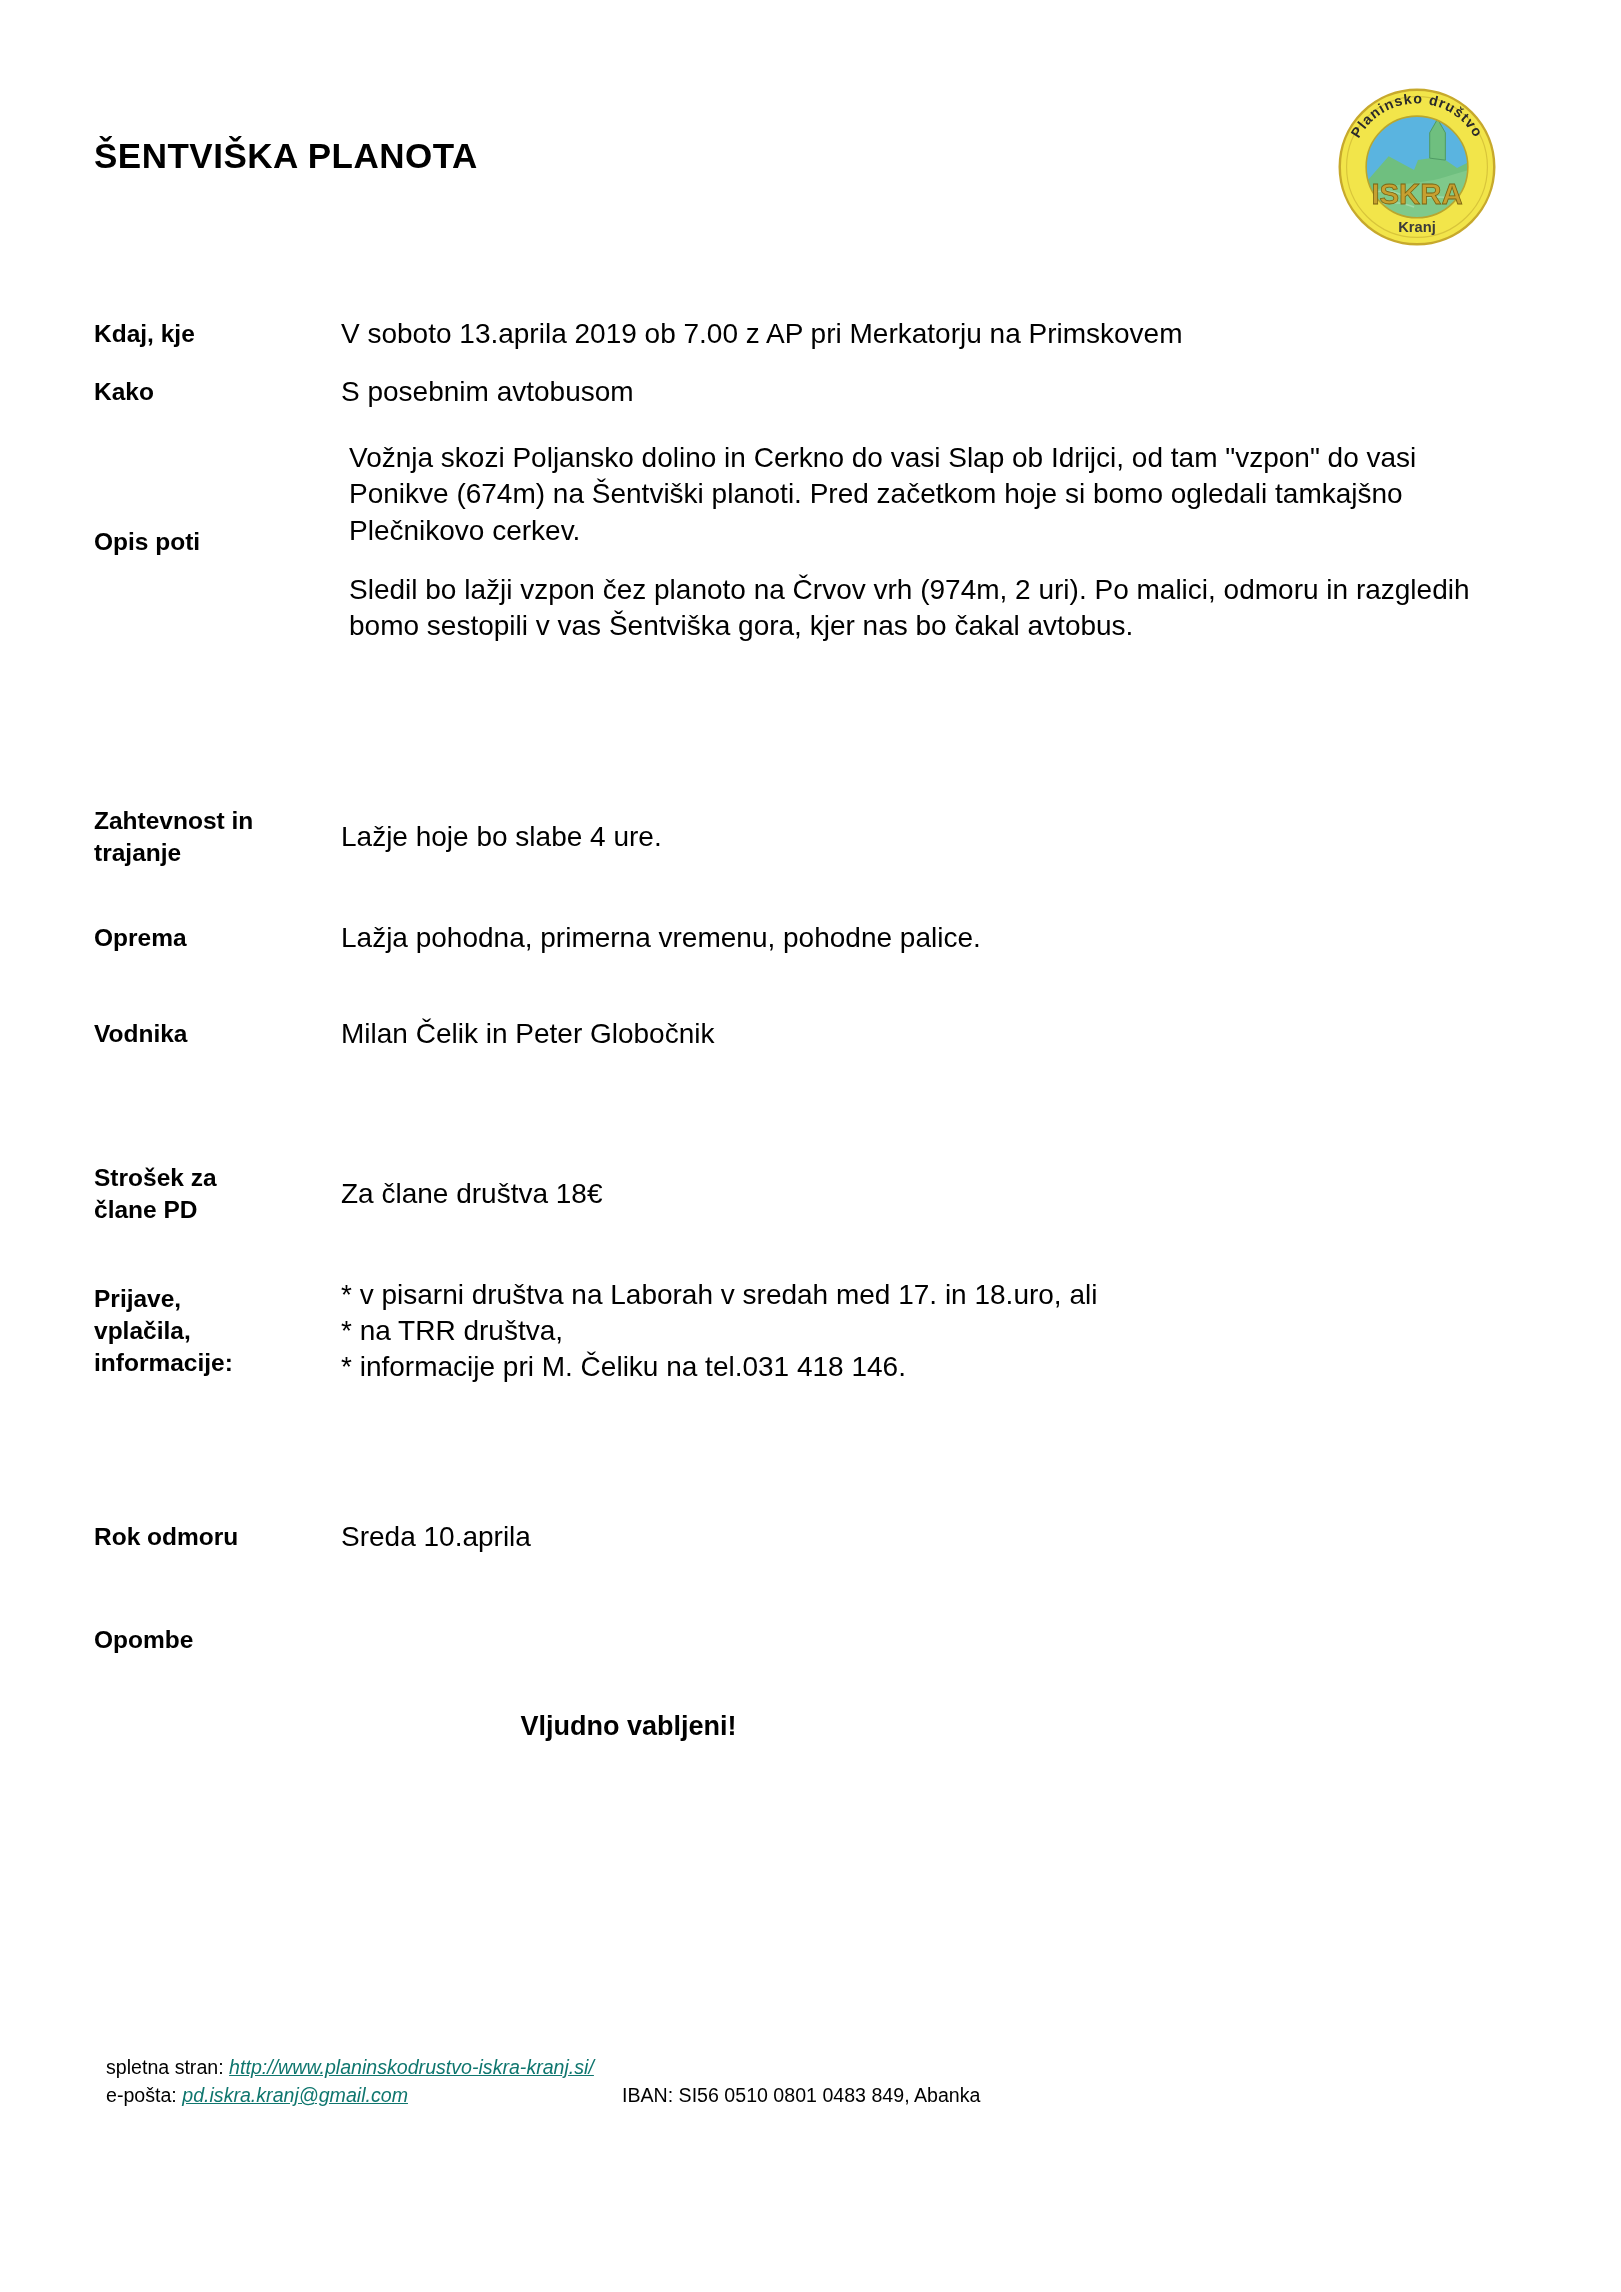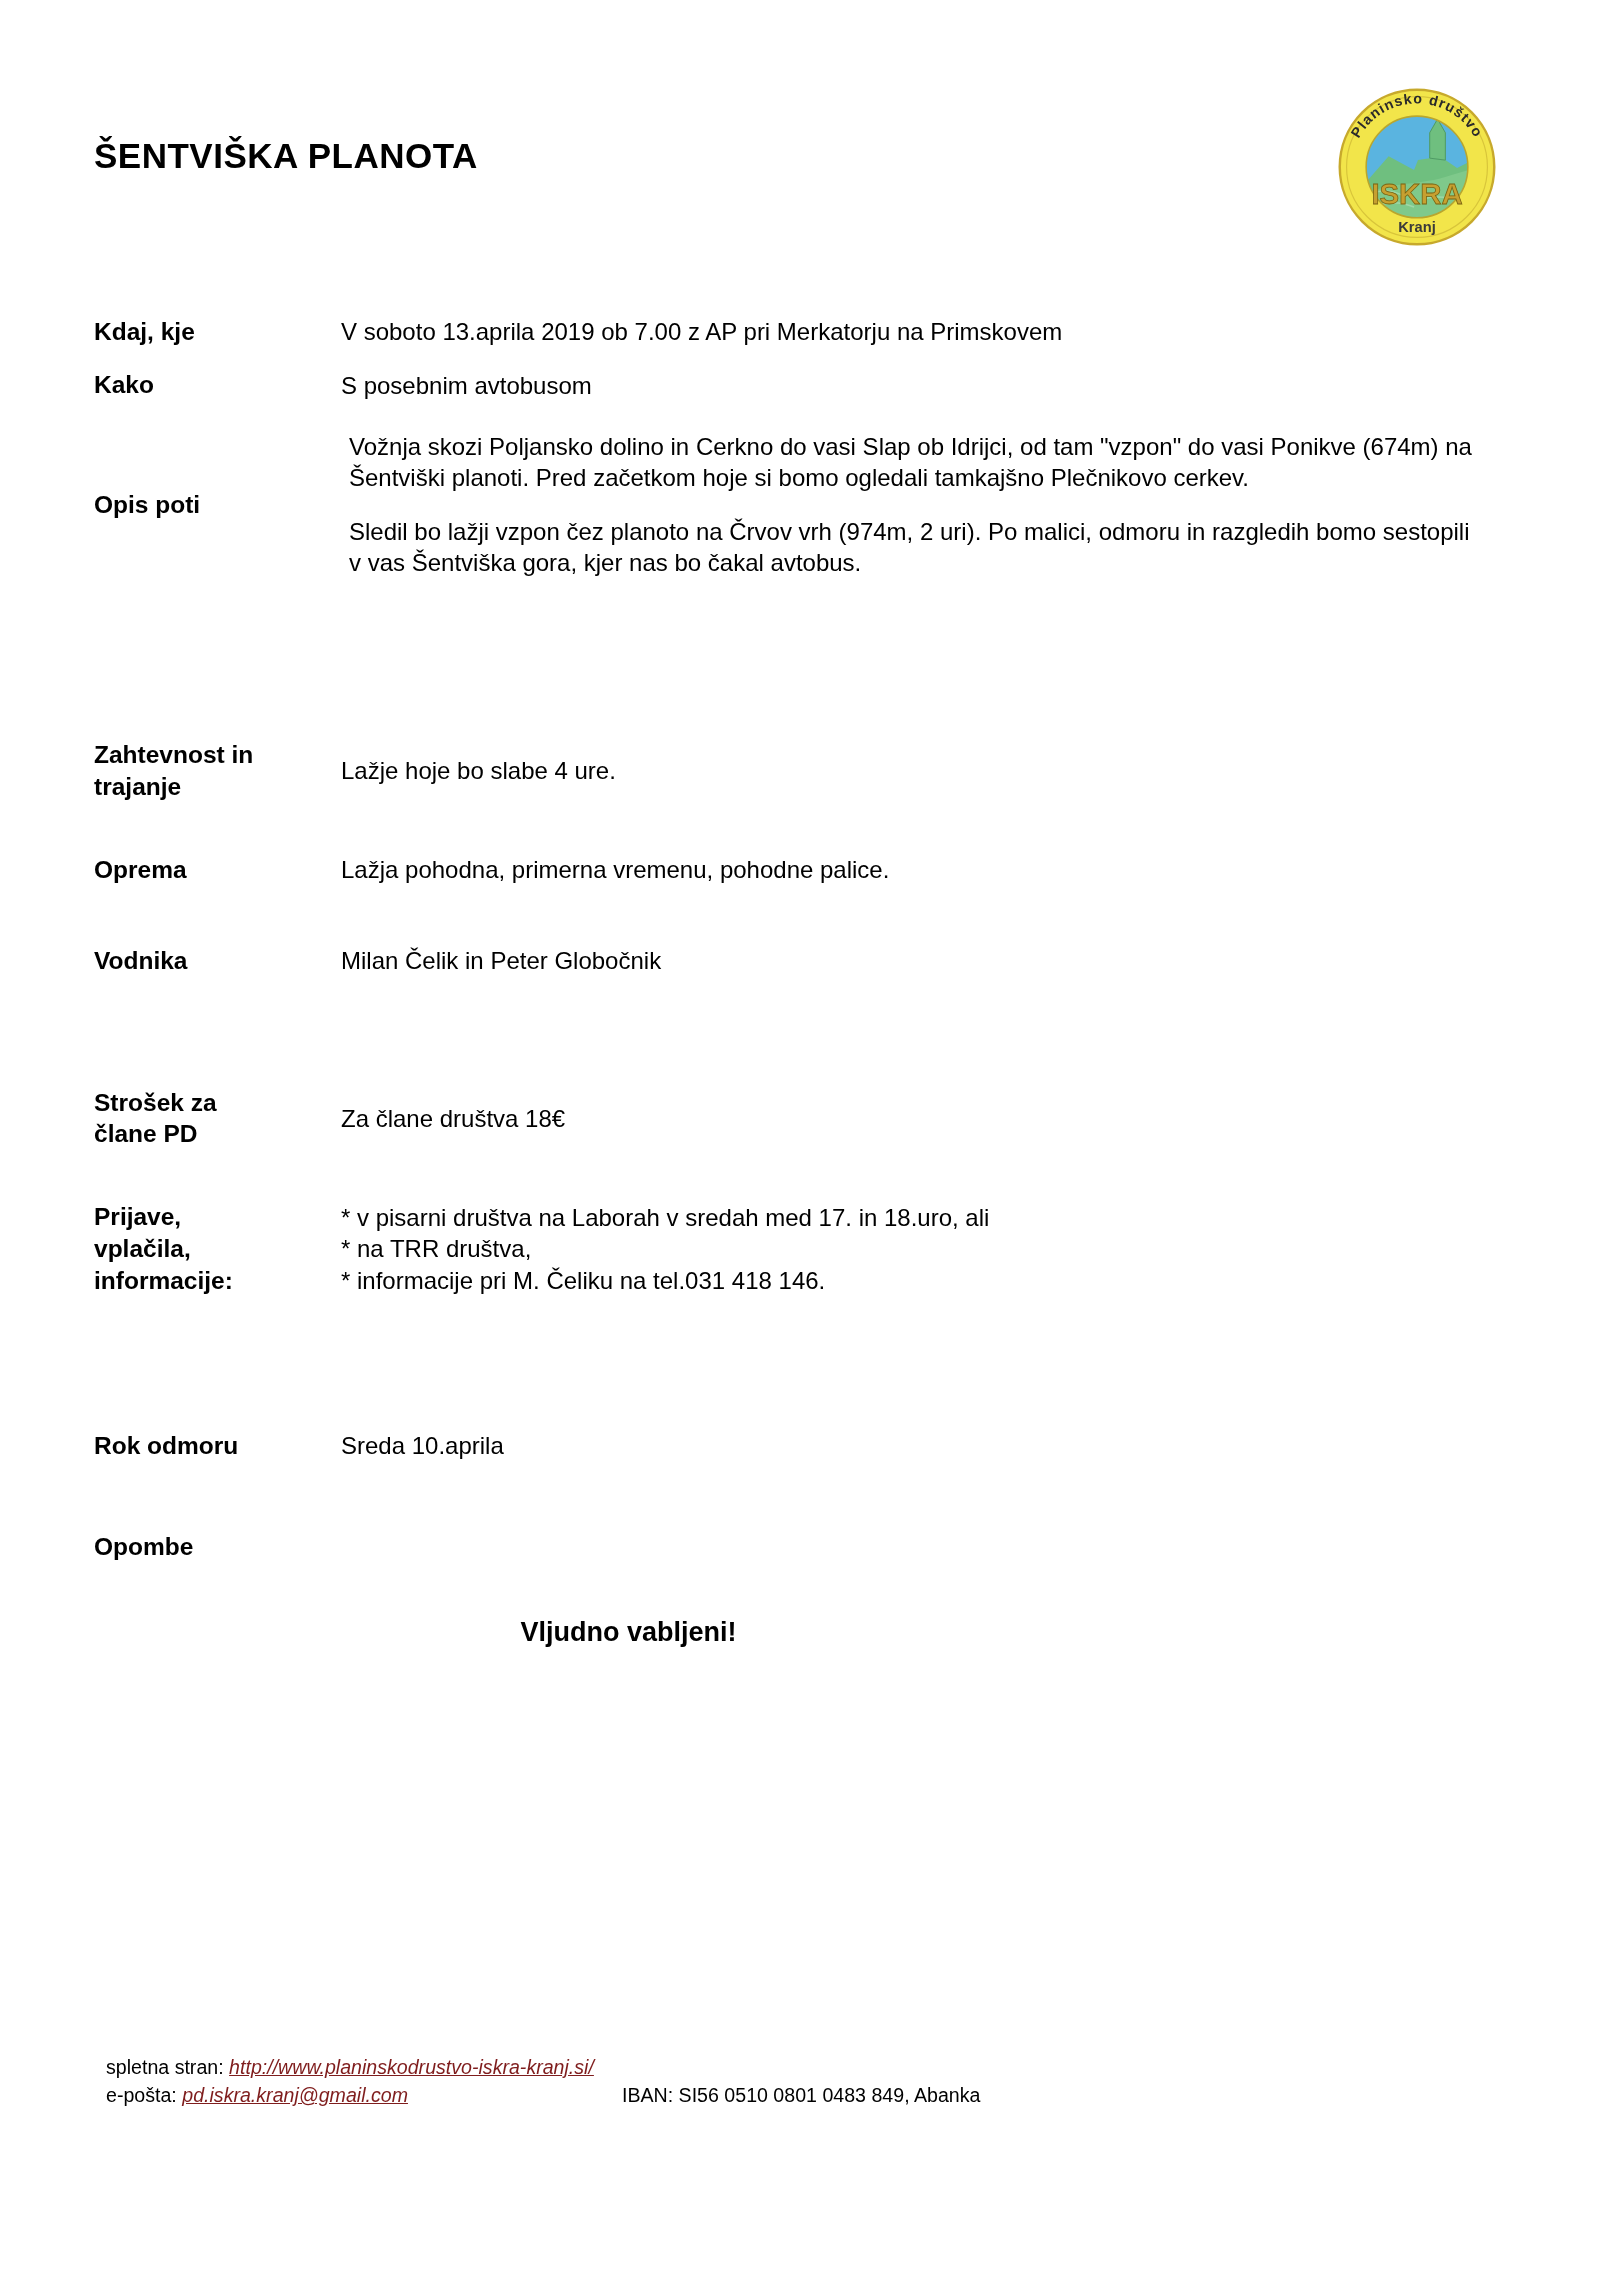--- a/index.html
+++ b/index.html
@@ -65,21 +65,21 @@
     width: 247px;
     flex: 0 0 247px;
     font-size: 24.5px;
     font-weight: bold;
     line-height: 1.30;
     padding-right: 7.8px;
     box-sizing: border-box;
   }
   .row .value {
     flex: 1 1 auto;
-    font-size: 24px;
+    font-size: 28px;
     line-height: 1.30;
   }
   .value p { margin: 8px; }
   .value p + p { margin-top: 22.5px; }
   .label .l2 { display: block; }
   .sp-22 { height: 21.6px; }
   .sp-52 { height: 51px; }
   .sp-60 { height: 59px; }
   .sp-70 { height: 69px; }
   .sp-112 { height: 110px; }
@@ -103,21 +103,21 @@
     width: 1392px;
     font-size: 19.6px;
     line-height: 1.45;
   }
   .footer-line {
     display: flex;
     align-items: baseline;
   }
   .footer-left { white-space: nowrap; }
   .link {
-    color: #7f1d1d;
+    color: #0f766e;
     text-decoration: underline;
     font-style: italic;
   }
   .footer-iban {
     margin-left: 214px;
     white-space: nowrap;
   }
 </style>
 </head>
 <body>

